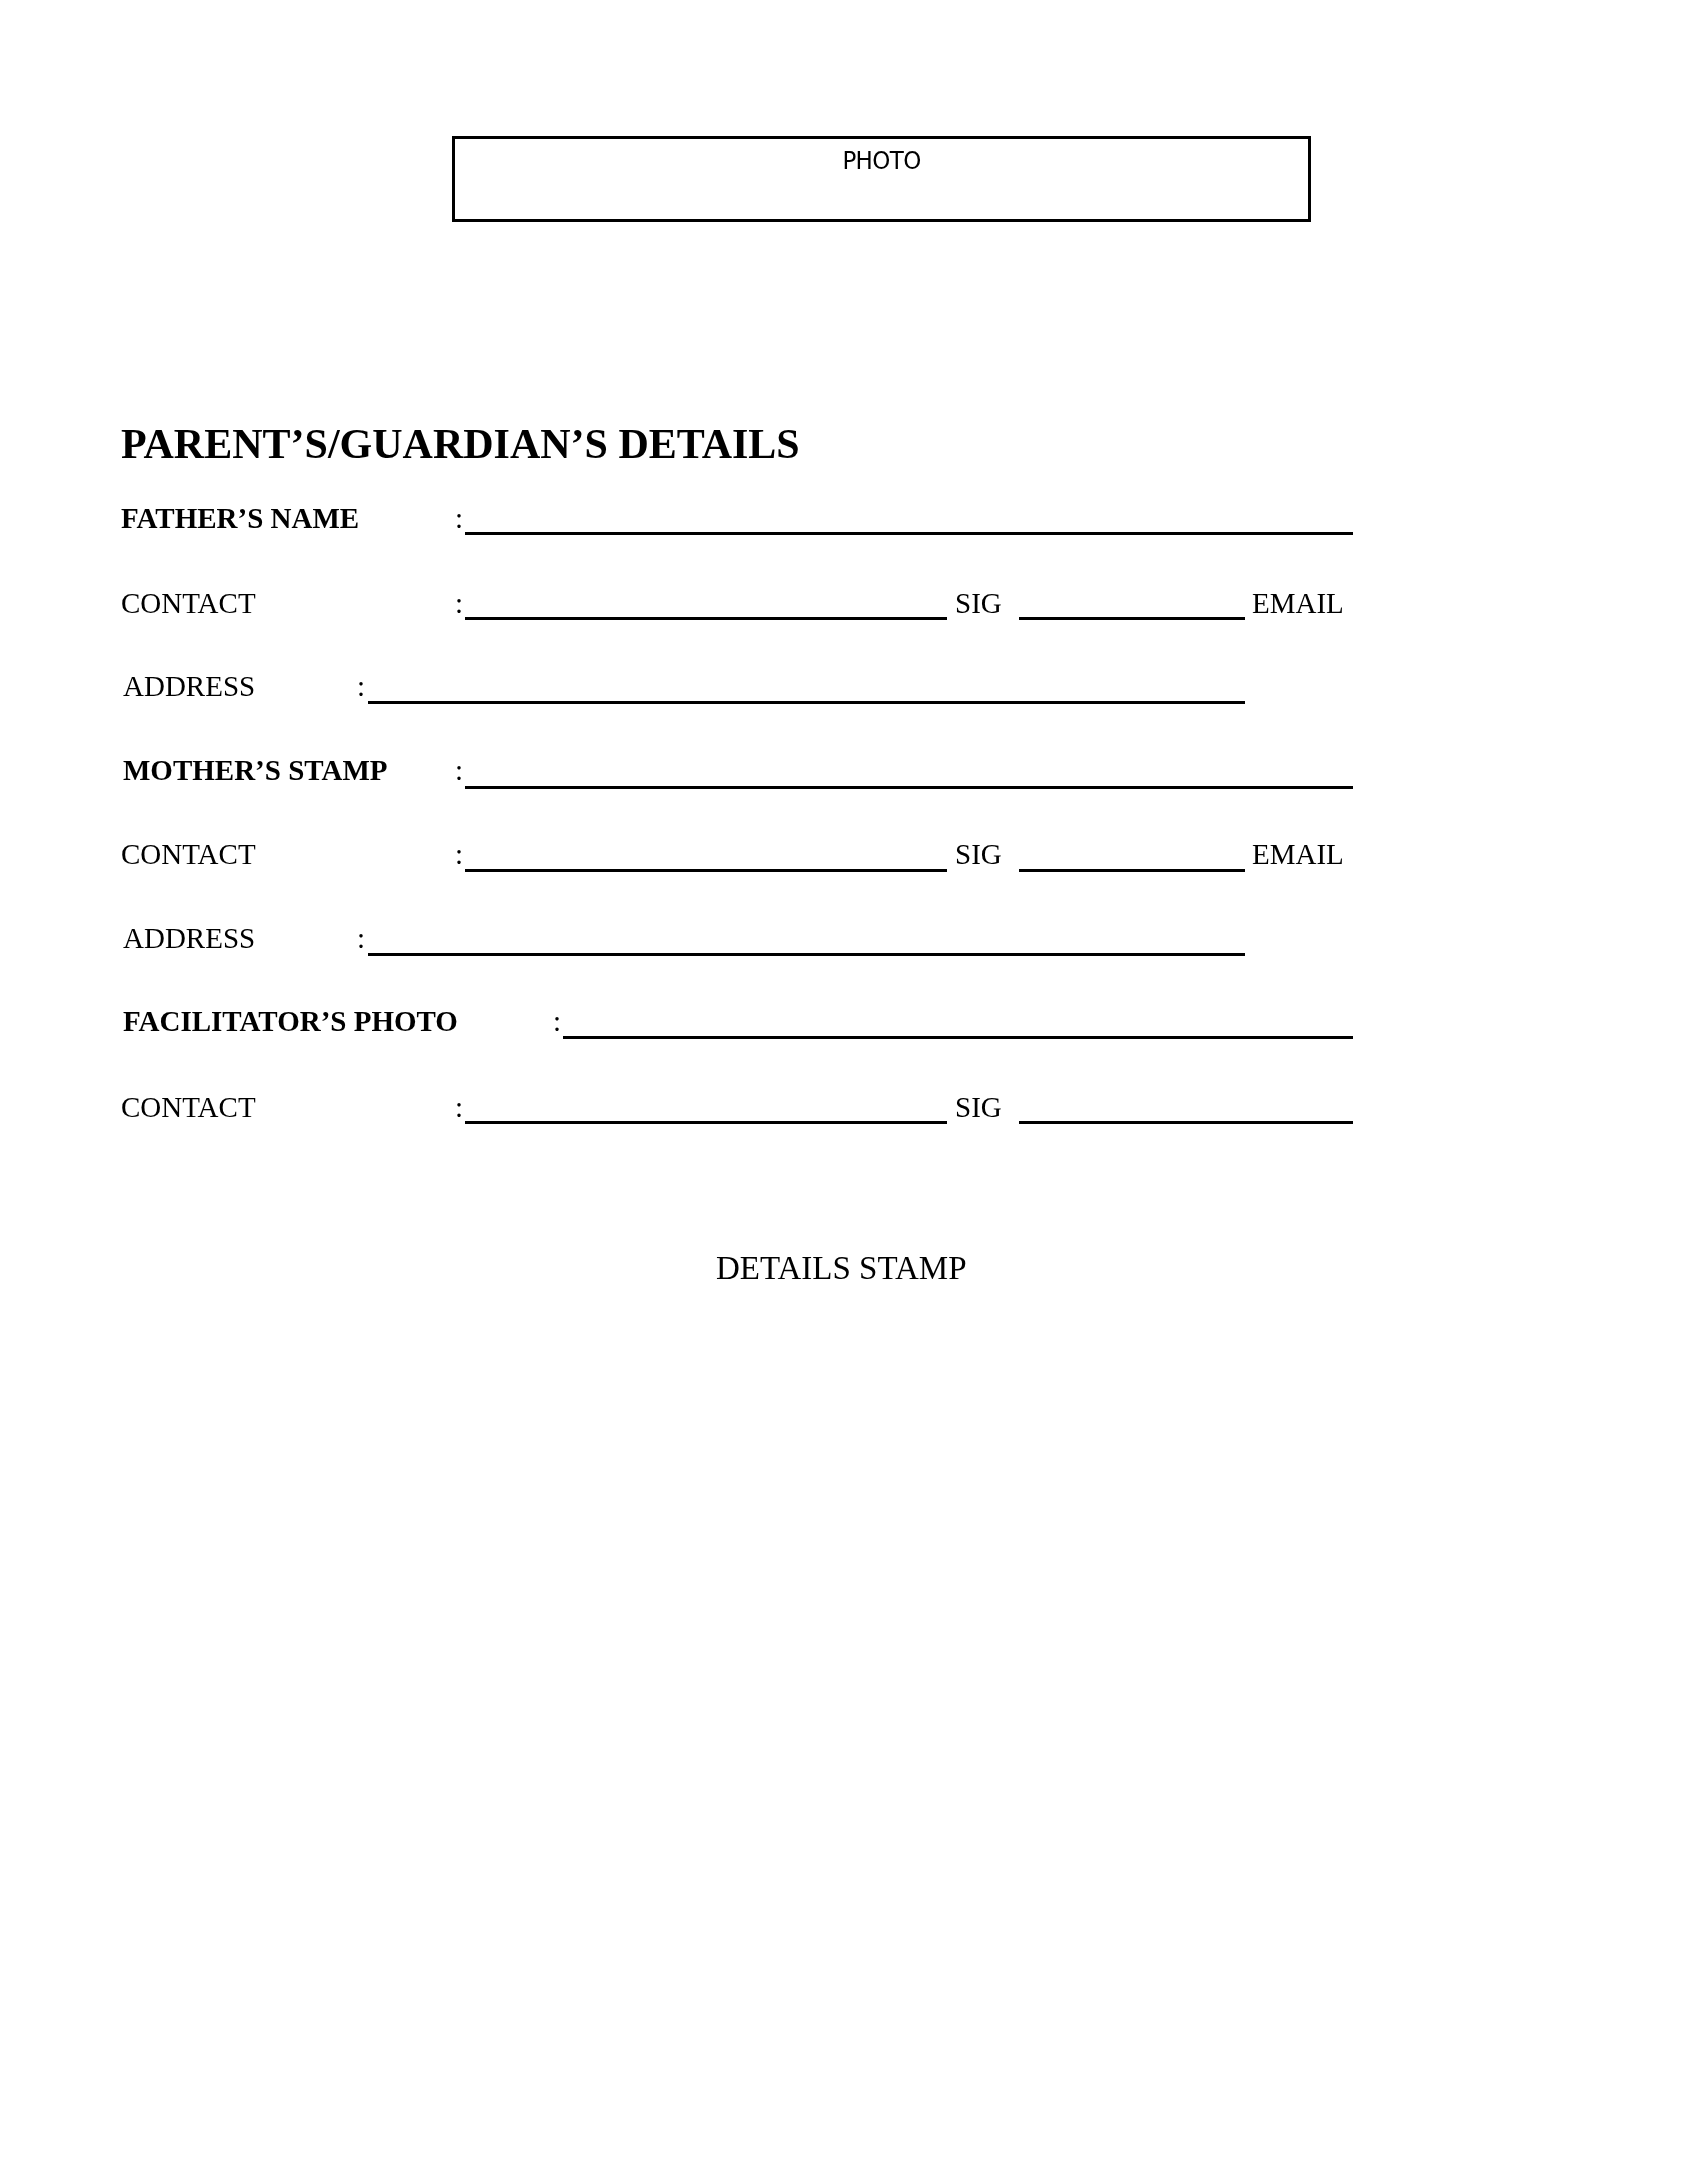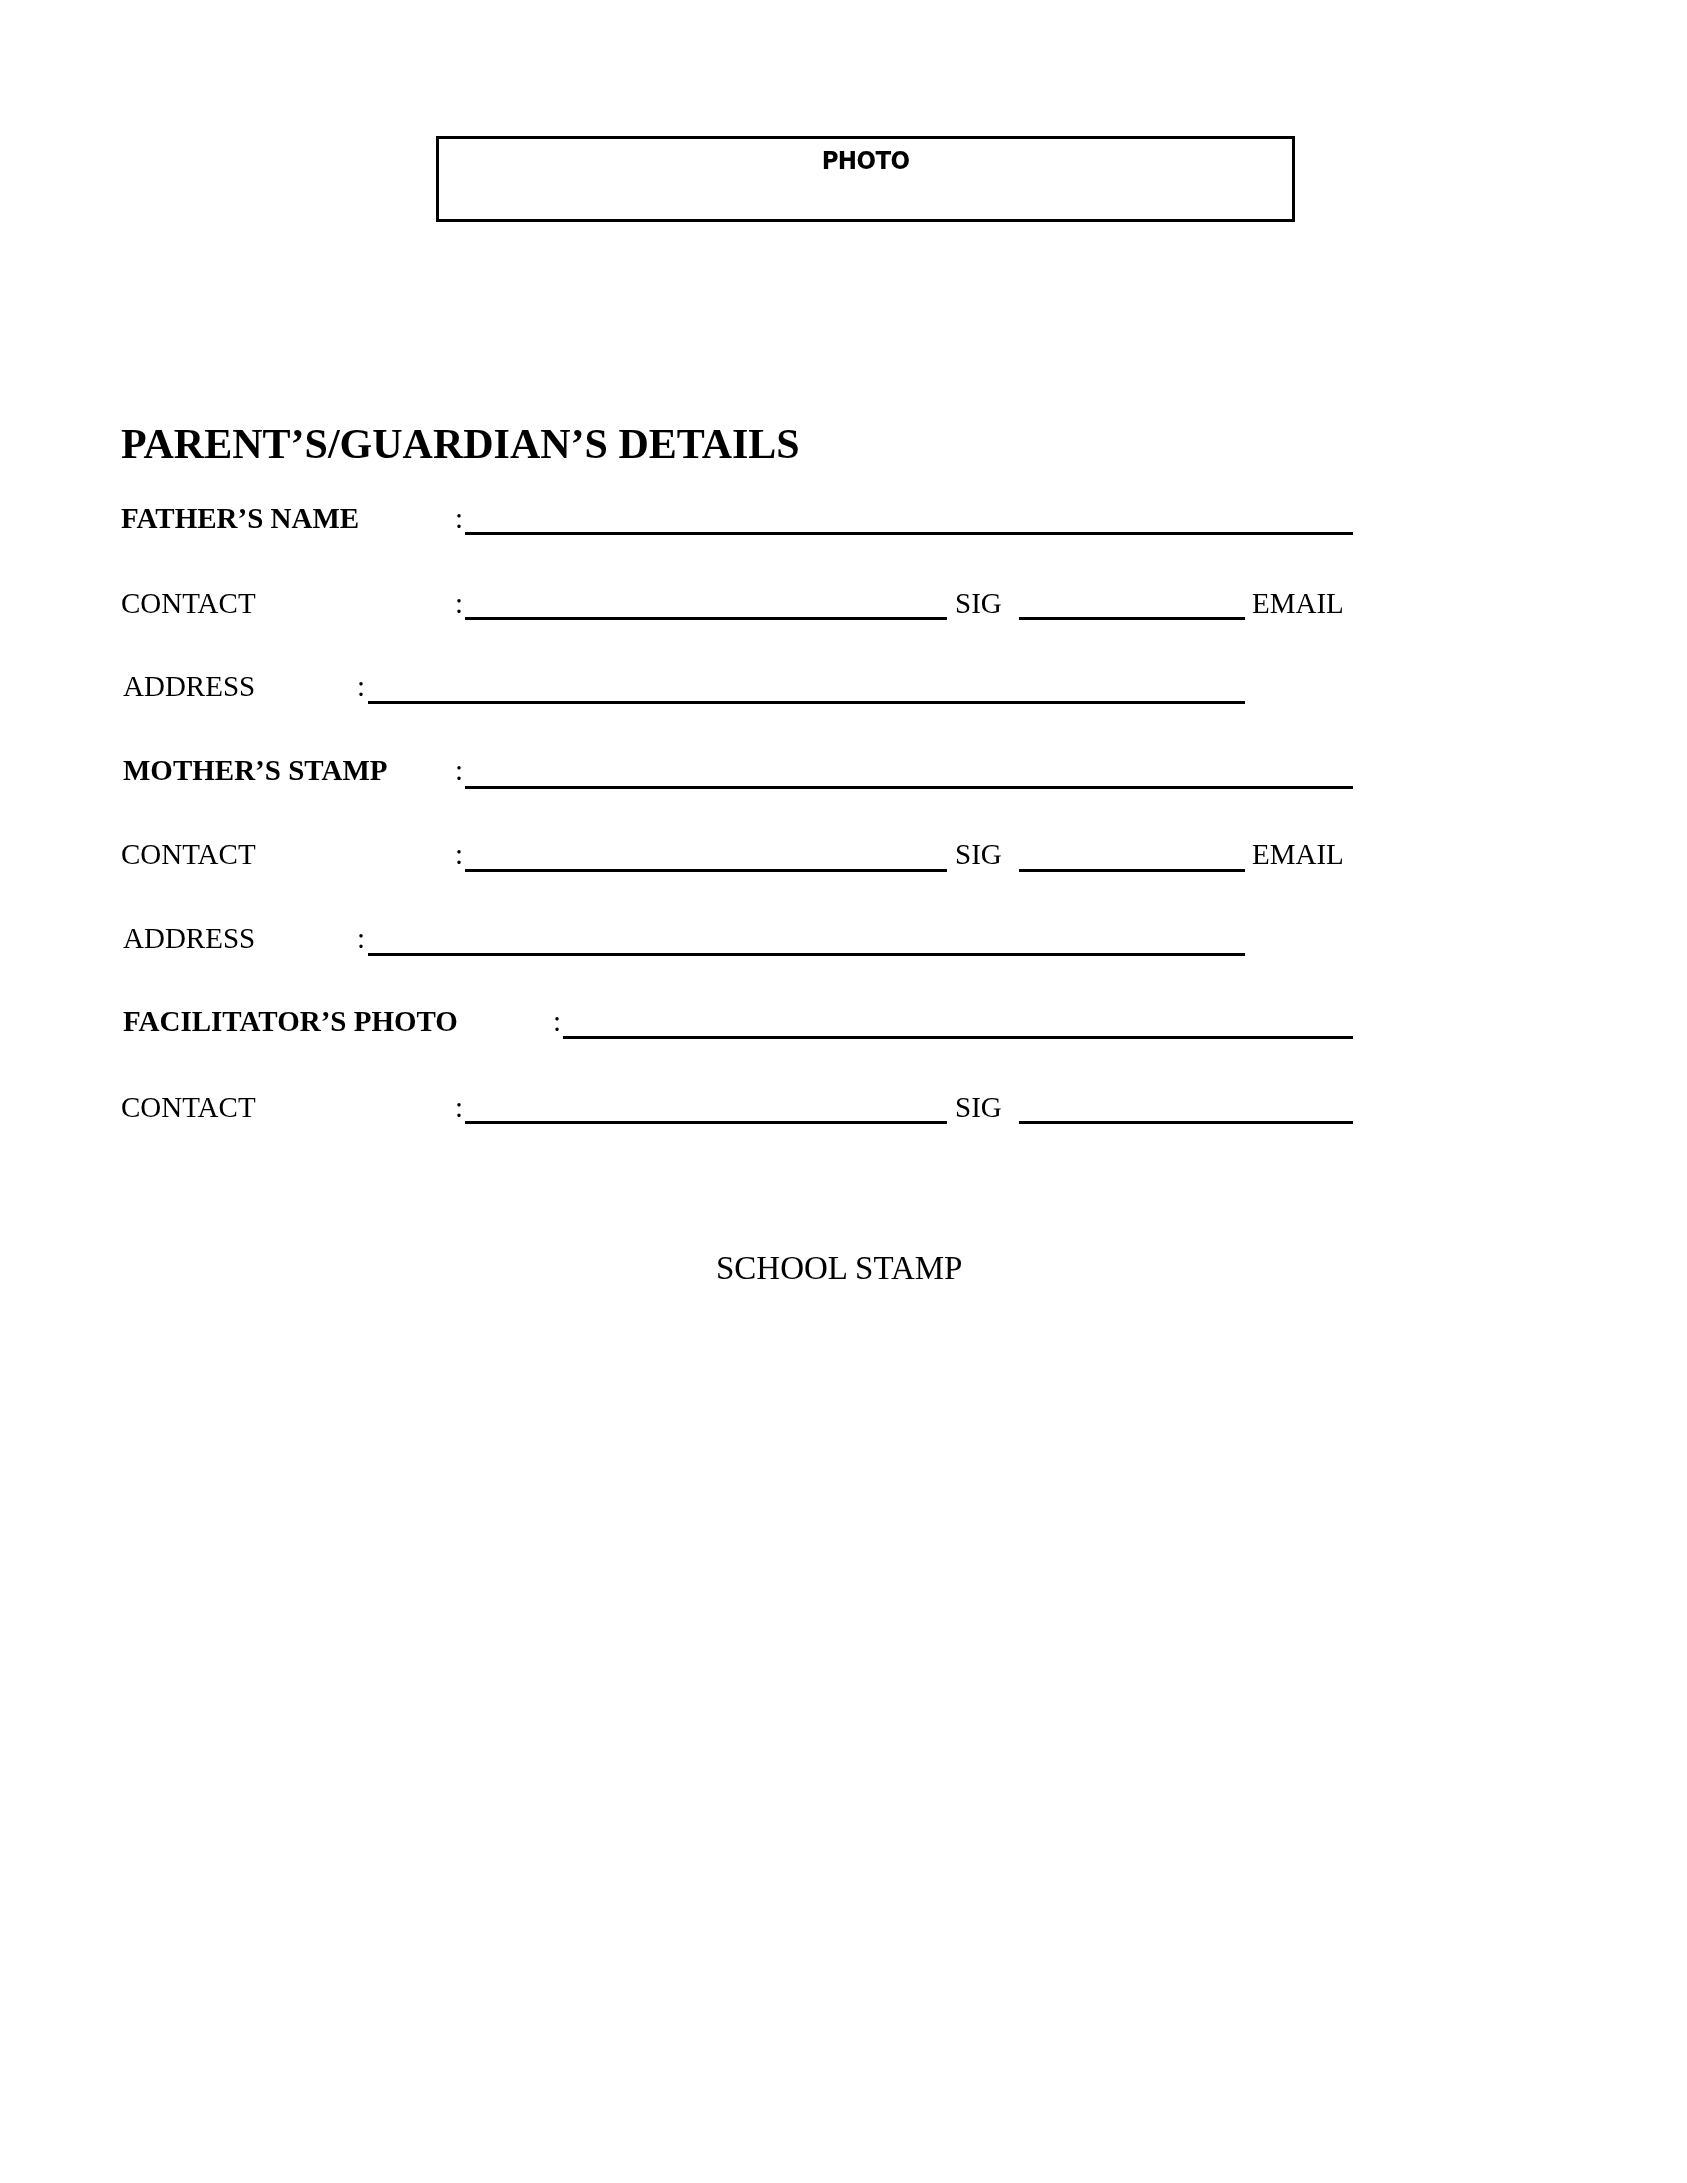--- a/index.html
+++ b/index.html
@@ -10,27 +10,26 @@
     body {
       width: 1687px;
       height: 2183px;
       position: relative;
       overflow: hidden;
       font-family: "Liberation Serif", "DejaVu Serif", serif;
       color: #000000;
     }
     .photo-box {
       position: absolute;
-      left: 436px;
+      left: 452px;
       top: 136px;
       width: 853px;
       height: 80px;
       border: 3.3px solid #000;
       box-sizing: content-box;
-      font-weight: bold;
     }
     .photo-label {
       position: absolute;
       left: 0;
       right: 0;
       top: 6.6px;
       text-align: center;
       font-family: "DejaVu Sans", "Liberation Sans", sans-serif;
       font-size: 25px;
       letter-spacing: -0.7px;
@@ -104,14 +103,14 @@
 <div class="text bold" style="left:123px; top:1007px;">FACILITATOR’S PHOTO</div>
 <div class="text" style="left:553px; top:1007px;">:</div>
 <div class="line" style="left:563px; top:1036px; width:790px;"></div>
 
 <div class="text" style="left:121px; top:1093px;">CONTACT</div>
 <div class="text" style="left:455px; top:1093px;">:</div>
 <div class="line" style="left:465px; top:1121px; width:482px;"></div>
 <div class="text" style="left:955px; top:1093px;">SIG</div>
 <div class="line" style="left:1019px; top:1121px; width:334px;"></div>
 
-<div class="stamp" style="left:716px; top:1252px;">SCHOOL STAMP</div>
+<div class="stamp" style="left:716px; top:1252px;">DETAILS STAMP</div>
 
 
 </body></html>

